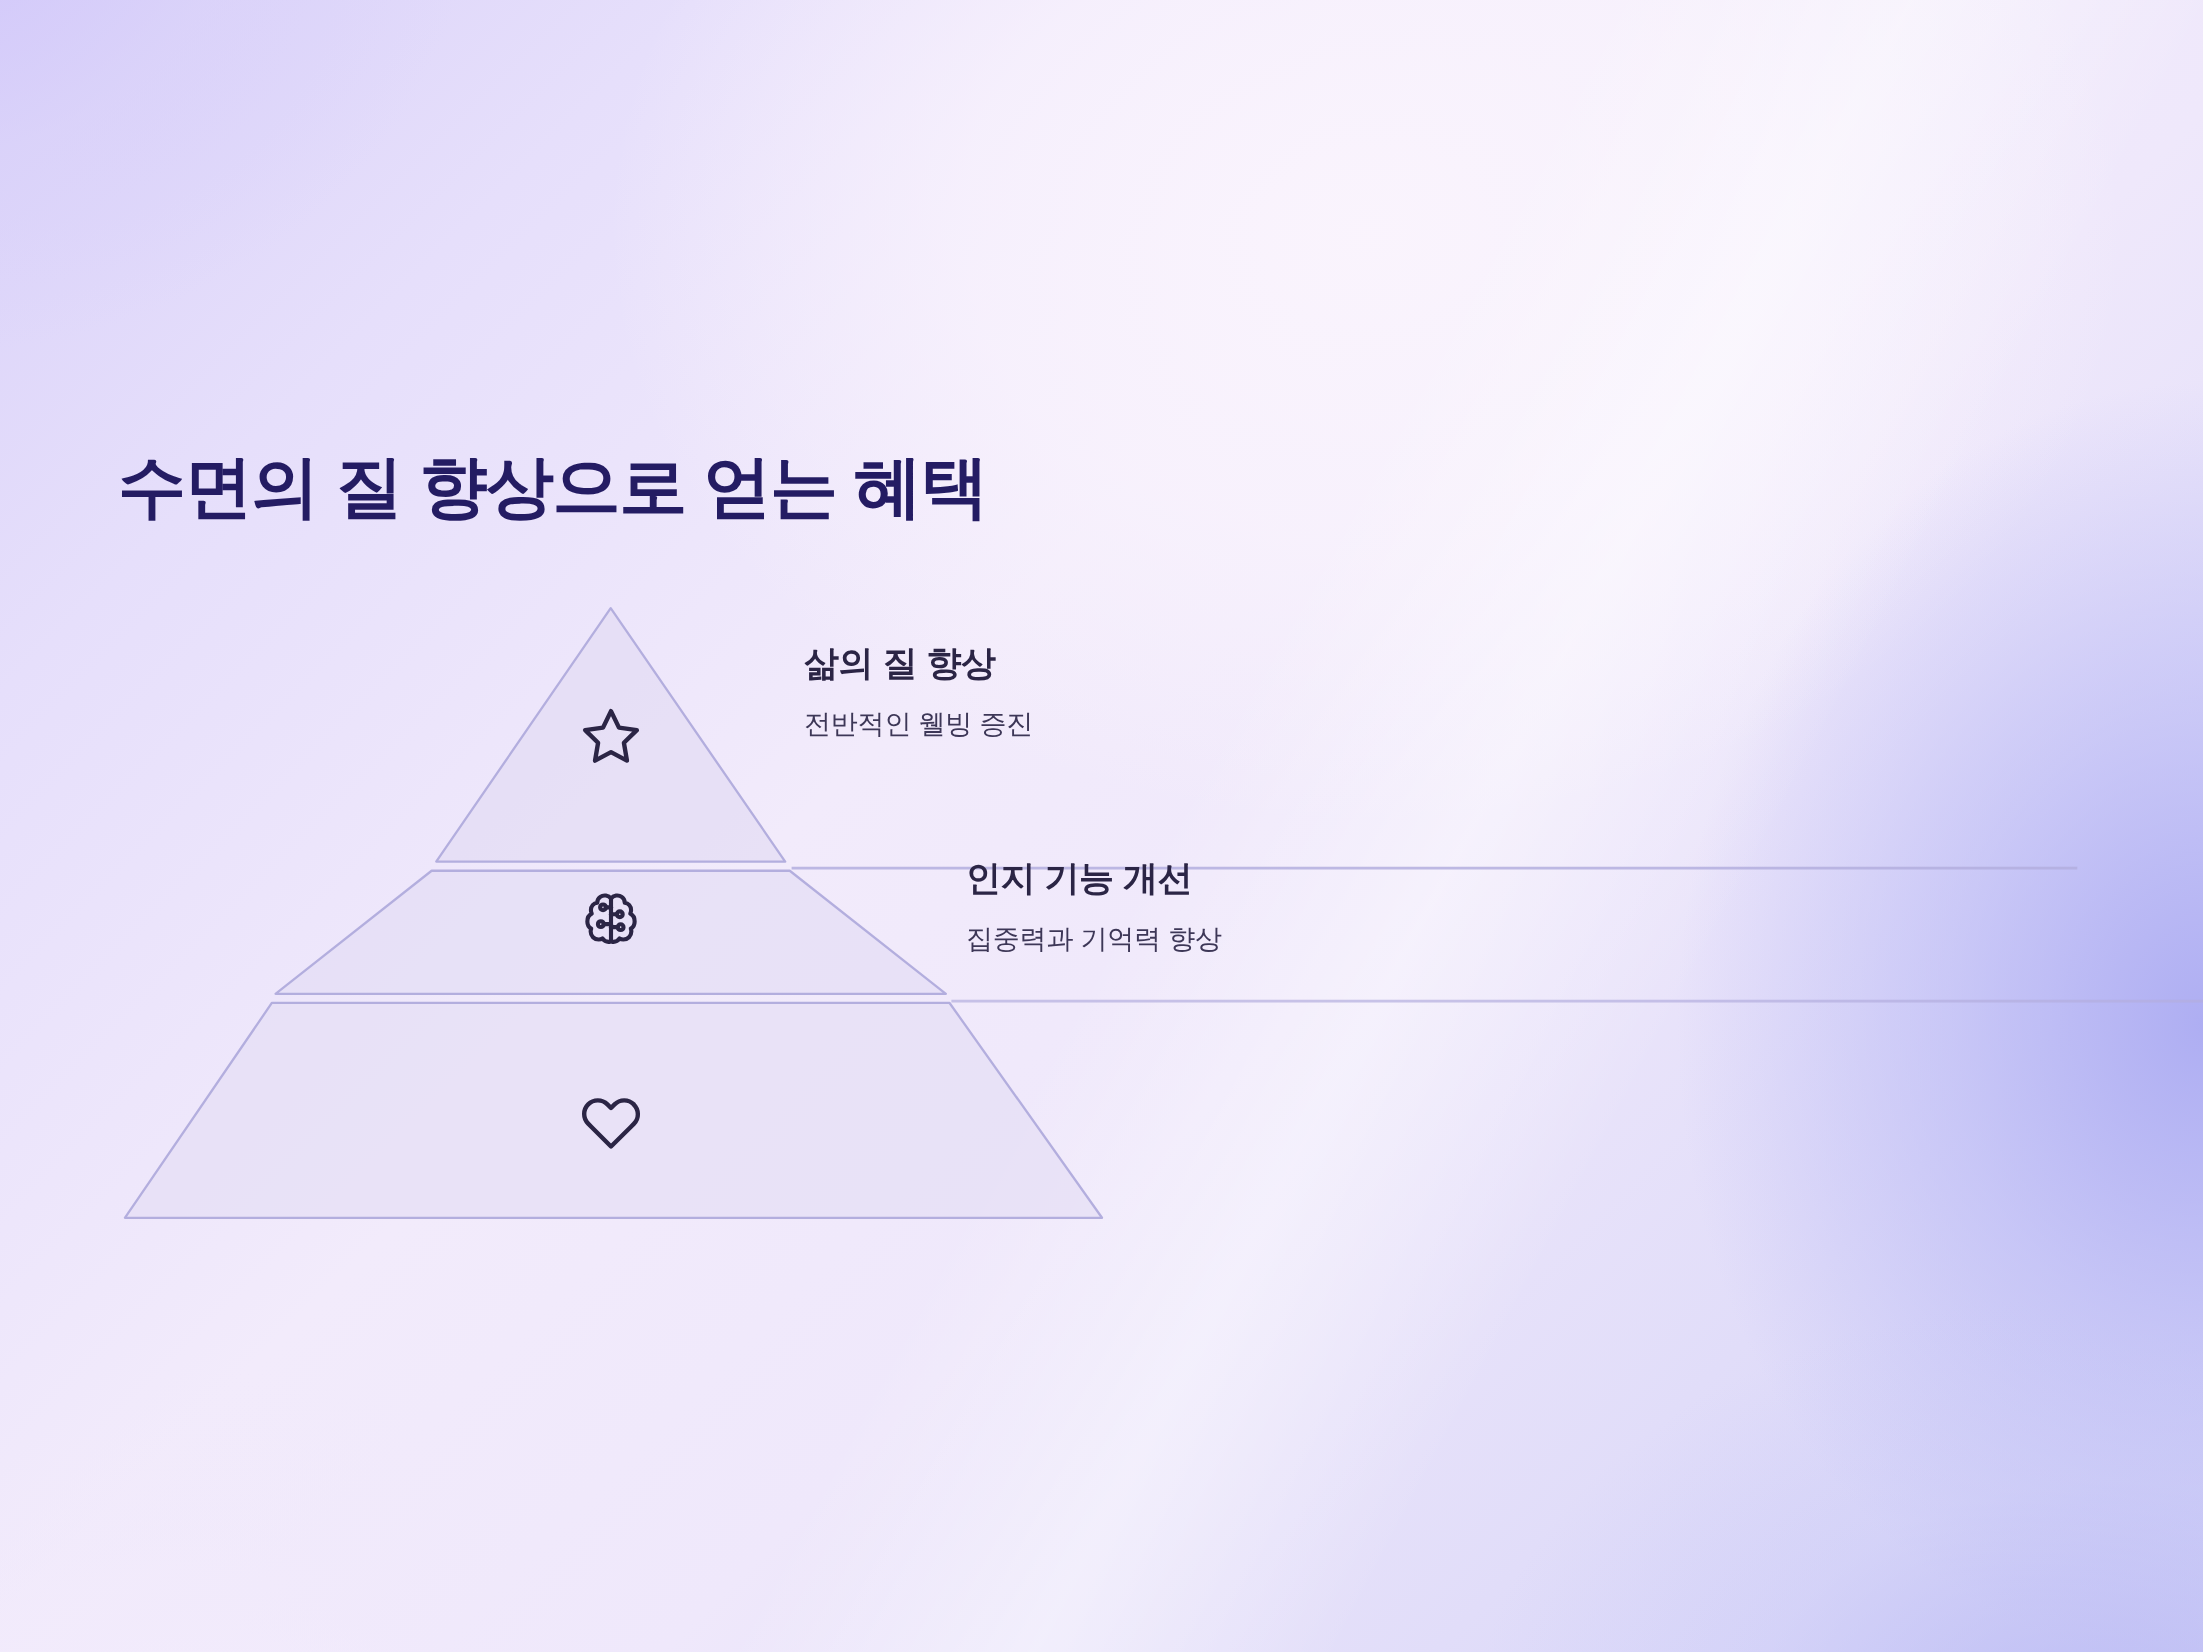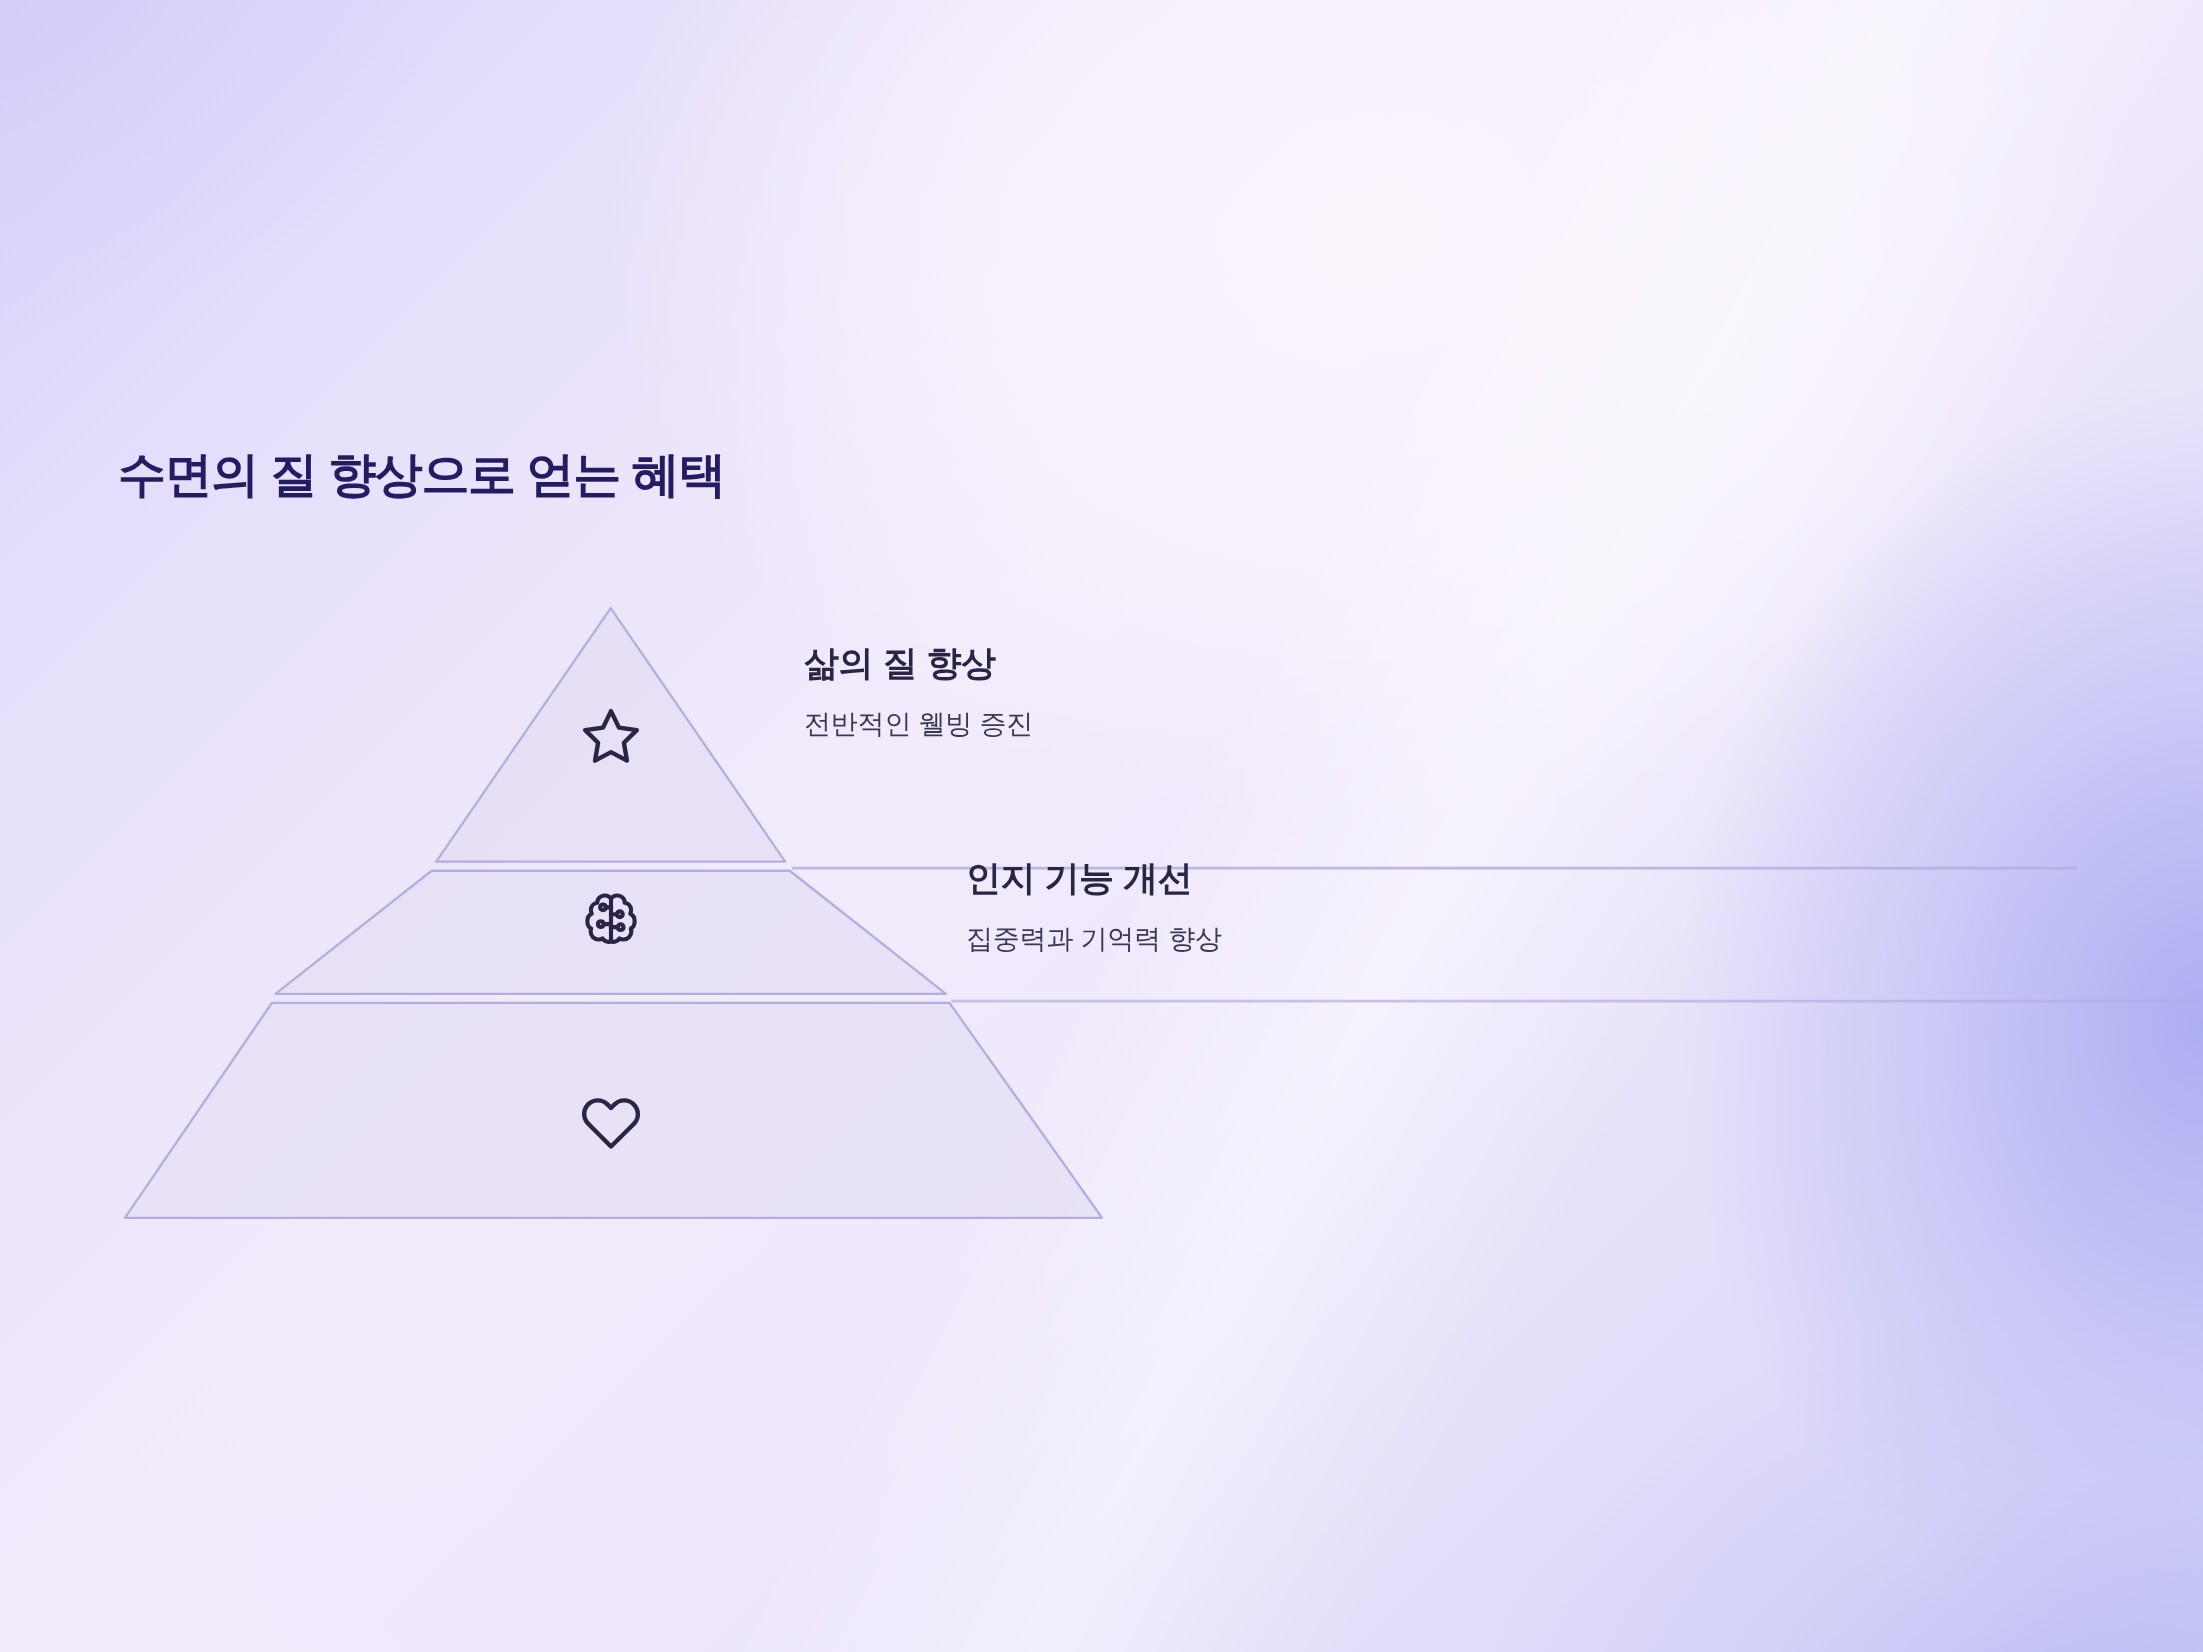--- a/index.html
+++ b/index.html
@@ -55,21 +55,21 @@
   #bg-sheen {
     background:
       linear-gradient(118deg, rgba(255,255,255,0.0) 52%, rgba(255,255,255,0.42) 62%, rgba(255,255,255,0.0) 72%);
   }
 
   
   #page-title {
     position: absolute;
     left: 118px;
     top: 415px;
-    font-size: 48px;
+    font-size: 68px;
     font-weight: 700;
     letter-spacing: -1.4px;
     color: #241c63;
     line-height: 1.15;
     white-space: nowrap;
     margin-top: 32px;
   }
 
   
   #pyramid-figure {

